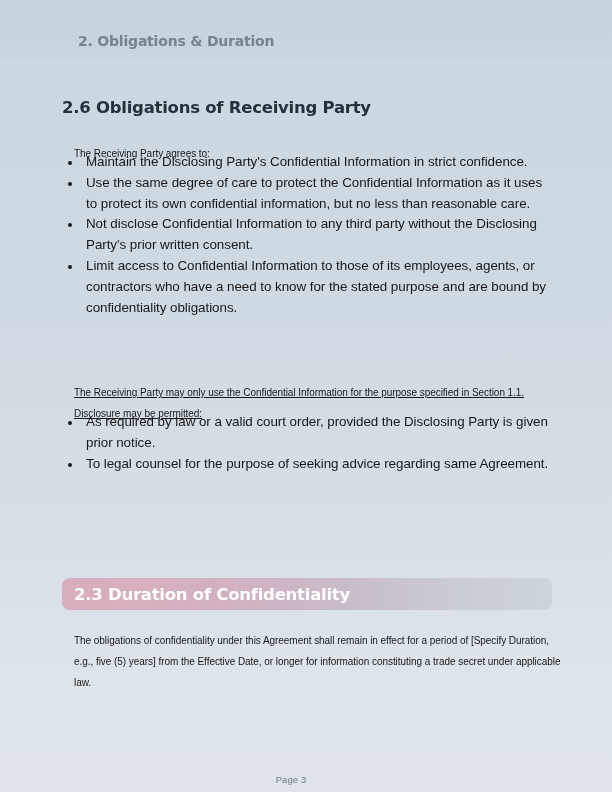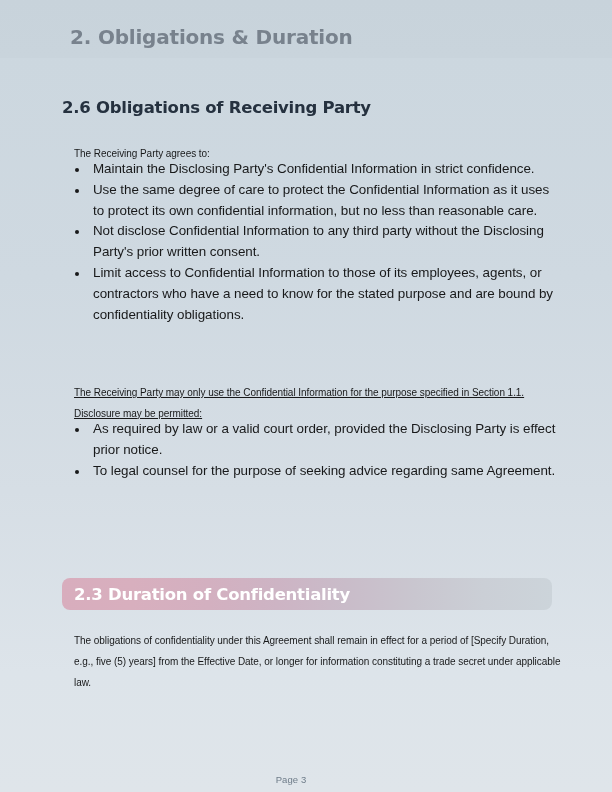--- a/index.html
+++ b/index.html
@@ -37,23 +37,23 @@
     height: 58px;
     background: rgba(0, 10, 30, 0.012);
     pointer-events: none;
   }
 
   
   .doc-title {
     position: absolute;
     left: 62px;
     top: 17px;
-    margin: 8px;
+    margin: 16px;
     font-family: "DejaVu Sans", sans-serif;
-    font-size: 20px;
+    font-size: 14px;
     font-weight: 700;
     letter-spacing: -0.2px;
     color: #78828d;
     white-space: nowrap;
   }
 
   .sub-heading {
     position: absolute;
     left: 62px;
     margin: 0;
@@ -113,21 +113,21 @@
     letter-spacing: -0.05px;
   }
   #p-2-1-intro { top: 132px; }
   #p-2-2-intro { top: 371px; text-decoration: underline; }
   #p-2-3-body  { top: 619px; }
 
   .bullets {
     position: absolute;
     left: 62px;
     width: 492px;
-    margin: 7px;
+    margin: 0;
     padding: 0;
     list-style: none;
   }
   #ul-2-1 { top: 152px; }
   #ul-2-2 { top: 412px; }
 
   .bullets li {
     position: relative;
     padding-left: 24px;
     margin: 0 0 0 0;
@@ -178,21 +178,21 @@
     <li>Maintain the Disclosing Party's Confidential Information in strict confidence.</li>
     <li>Use the same degree of care to protect the Confidential Information as it uses to protect its own confidential information, but no less than reasonable care.</li>
     <li>Not disclose Confidential Information to any third party without the Disclosing Party's prior written consent.</li>
     <li>Limit access to Confidential Information to those of its employees, agents, or contractors who have a need to know for the stated purpose and are bound by confidentiality obligations.</li>
   </ul>
 
 
   <p id="p-2-2-intro" class="para">The Receiving Party may only use the Confidential Information for the purpose specified in Section 1.1. Disclosure may be permitted:</p>
 
   <ul id="ul-2-2" class="bullets">
-    <li>As required by law or a valid court order, provided the Disclosing Party is effect prior notice.</li>
+    <li>As required by law or a valid court order, provided the Disclosing Party is given prior notice.</li>
     <li>To legal counsel for the purpose of seeking advice regarding same Agreement.</li>
   </ul>
 
   <div class="highlight-bar">
     <span class="bar-label">2.3 Duration of Confidentiality</span>
   </div>
 
   <p id="p-2-3-body" class="para">The obligations of confidentiality under this Agreement shall remain in effect for a period of [Specify Duration, e.g., five (5) years] from the Effective Date, or longer for information constituting a trade secret under applicable law.</p>
 
   <div id="footer">Page 3</div>

